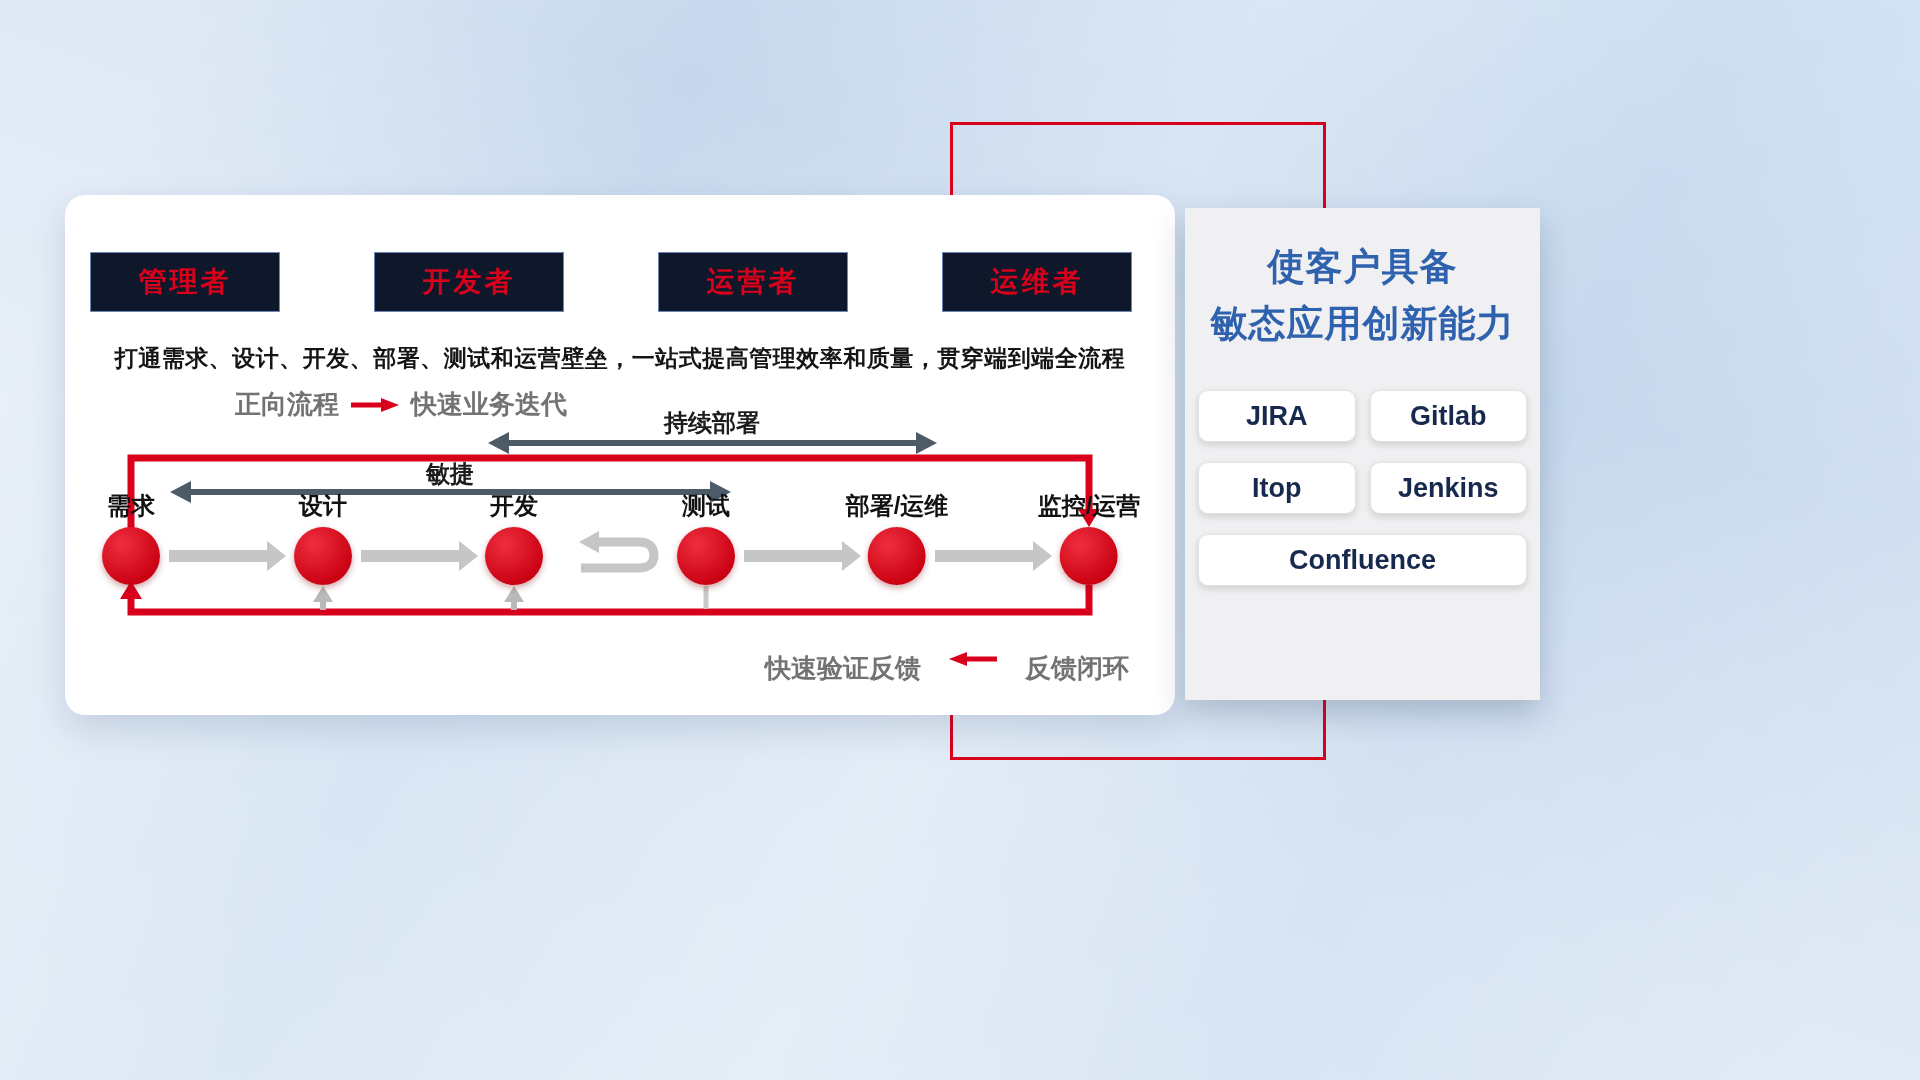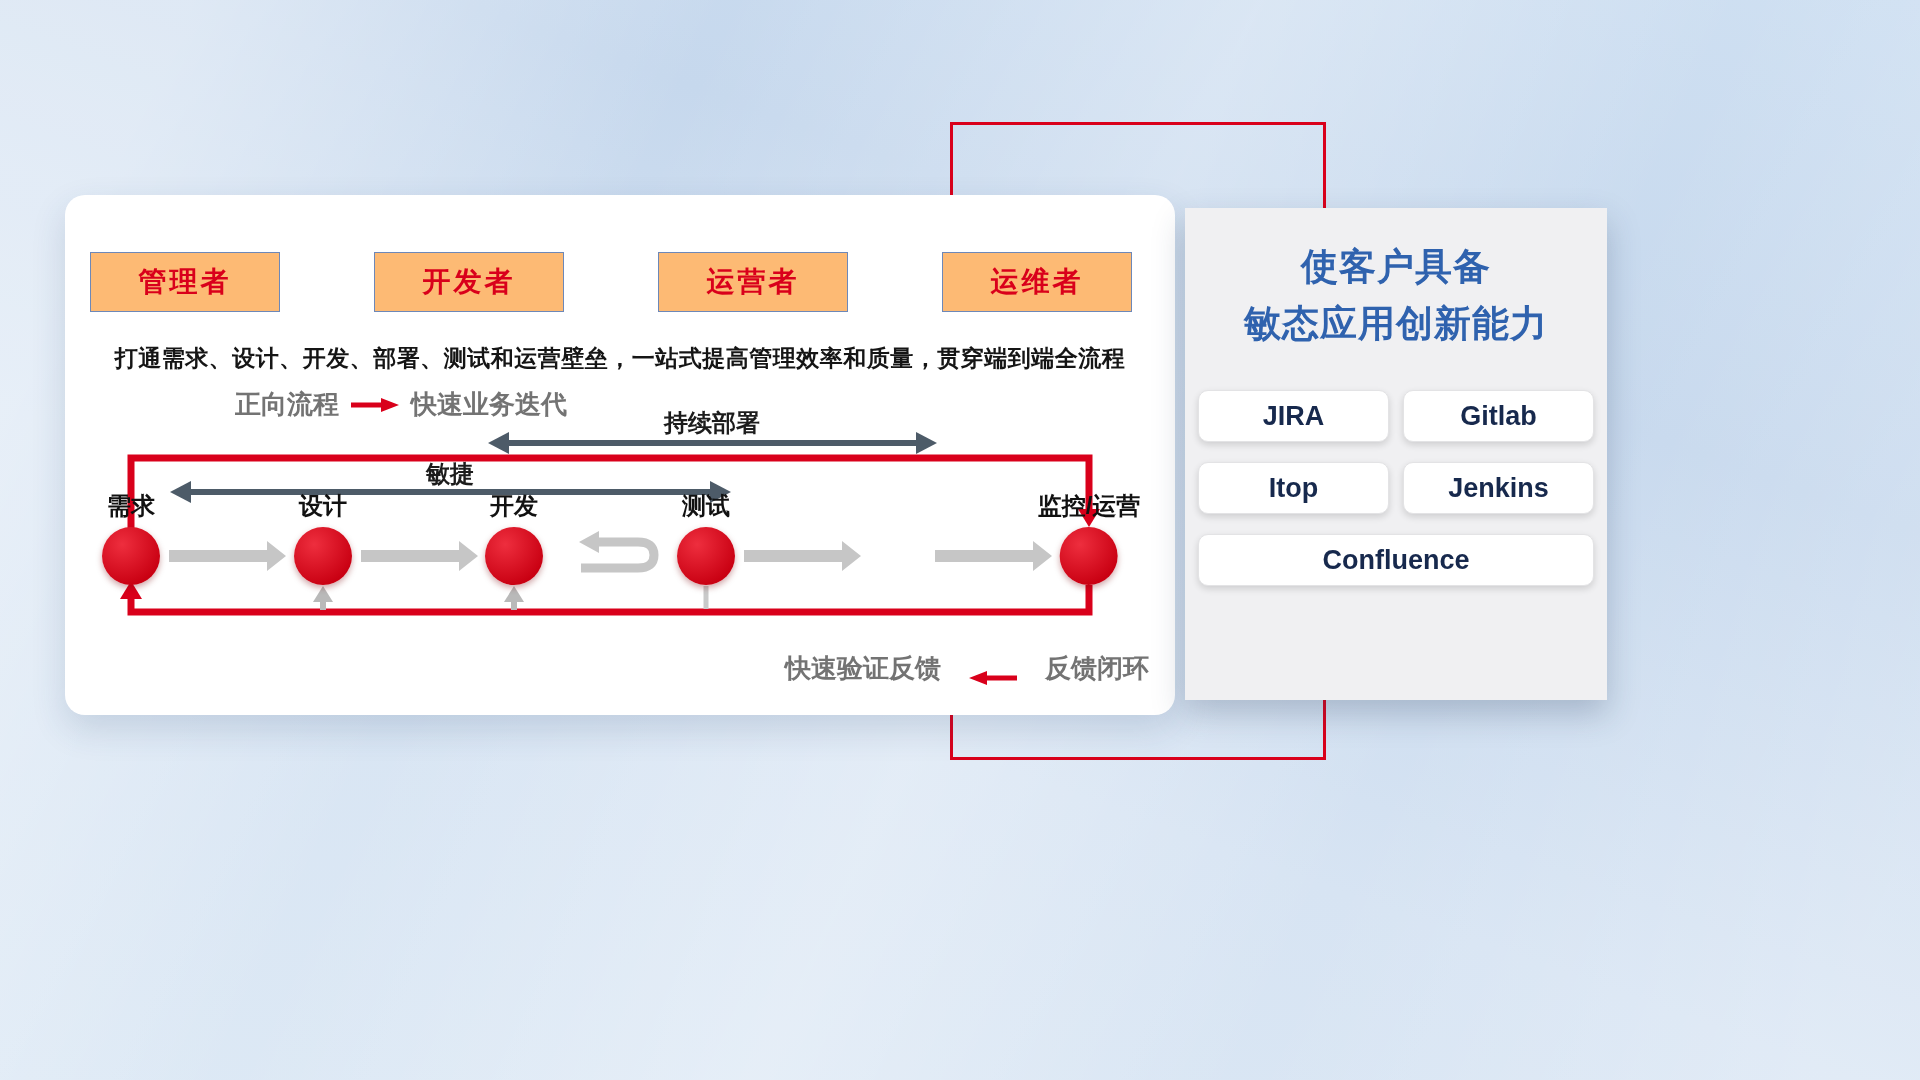--- a/index.html
+++ b/index.html
@@ -23,21 +23,21 @@
     position: absolute; left: 65px; top: 195px; width: 1110px; height: 520px;
     background: #ffffff; border-radius: 20px;
     box-shadow: 0 14px 34px rgba(40,70,110,.16);
     z-index: 2;
   }
   .roles-row {
     position: absolute; left: 25px; top: 57px; width: 1042px;
     display: flex; justify-content: space-between;
   }
   .role-box {
-    width: 190px; height: 60px; background: #fdba74;
+    width: 190px; height: 60px; background: #0f172a;
     border: 1px solid #6d88b8;
     display: flex; align-items: center; justify-content: center;
     color: #d9001b; font-size: 28px; font-weight: bold; letter-spacing: 3px;
   }
   .subtitle {
     position: absolute; left: 0; top: 140px; width: 100%;
     text-align: center; font-size: 23px; font-weight: bold; color: #151515;
     letter-spacing: .5px; white-space: nowrap; margin-top: 8px;
   }
   .legend-forward {
@@ -60,24 +60,24 @@
     font-size: 24px; font-weight: bold; color: #111;
     line-height: 30px; white-space: nowrap;
   }
   .stage-circle {
     width: 58px; height: 58px; border-radius: 50%; margin-top: 6px;
     background: radial-gradient(circle at 35% 30%, #ee2e3e, #c90012 75%);
     box-shadow: 0 3px 6px rgba(120,0,10,.35);
   }
   .legend-feedback {
     position: absolute; left: 700px; top: 456px;
-    display: flex; align-items: flex-end; gap: 28px; margin-left: 20px;
+    display: flex; align-items: flex-start; gap: 28px;
   }
   .right-panel {
-    position: absolute; left: 1185px; top: 208px; width: 422px; height: 492px;
+    position: absolute; left: 1185px; top: 208px; width: 355px; height: 492px;
     background: #f0f0f2;
     box-shadow: 0 14px 30px rgba(40,60,90,.25);
     z-index: 3;
   }
   .panel-title { padding-top: 30px; text-align: center; color: #2f62ae; font-weight: bold; }
   .panel-title-line { font-size: 37px; line-height: 57px; letter-spacing: 1px; white-space: nowrap; }
   .tools-grid {
     margin: 38px 13px 0; display: grid;
     grid-template-columns: 1fr 1fr; gap: 20px 14px;
   }
@@ -165,20 +165,24 @@
       <div class="stage-circle"></div>
     </div>
     <div class="stage" style="left:449px">
       <div class="stage-label">开发</div>
       <div class="stage-circle"></div>
     </div>
     <div class="stage" style="left:641px">
       <div class="stage-label">测试</div>
       <div class="stage-circle"></div>
     </div>
+    <div class="stage" style="left:832px">
+      <div class="stage-label">部署/运维</div>
+      <div class="stage-circle"></div>
+    </div>
     <div class="stage" style="left:1024px">
       <div class="stage-label">监控/运营</div>
       <div class="stage-circle"></div>
     </div>
 
     <div class="legend-feedback">
       <span class="legend-text">快速验证反馈</span>
       <svg class="legend-arrow" width="48" height="16" viewBox="0 0 48 16">
         <polygon points="48,5.5 18,5.5 18,1 0,8 18,15 18,10.5 48,10.5" fill="#d9001b"></polygon>
       </svg>

